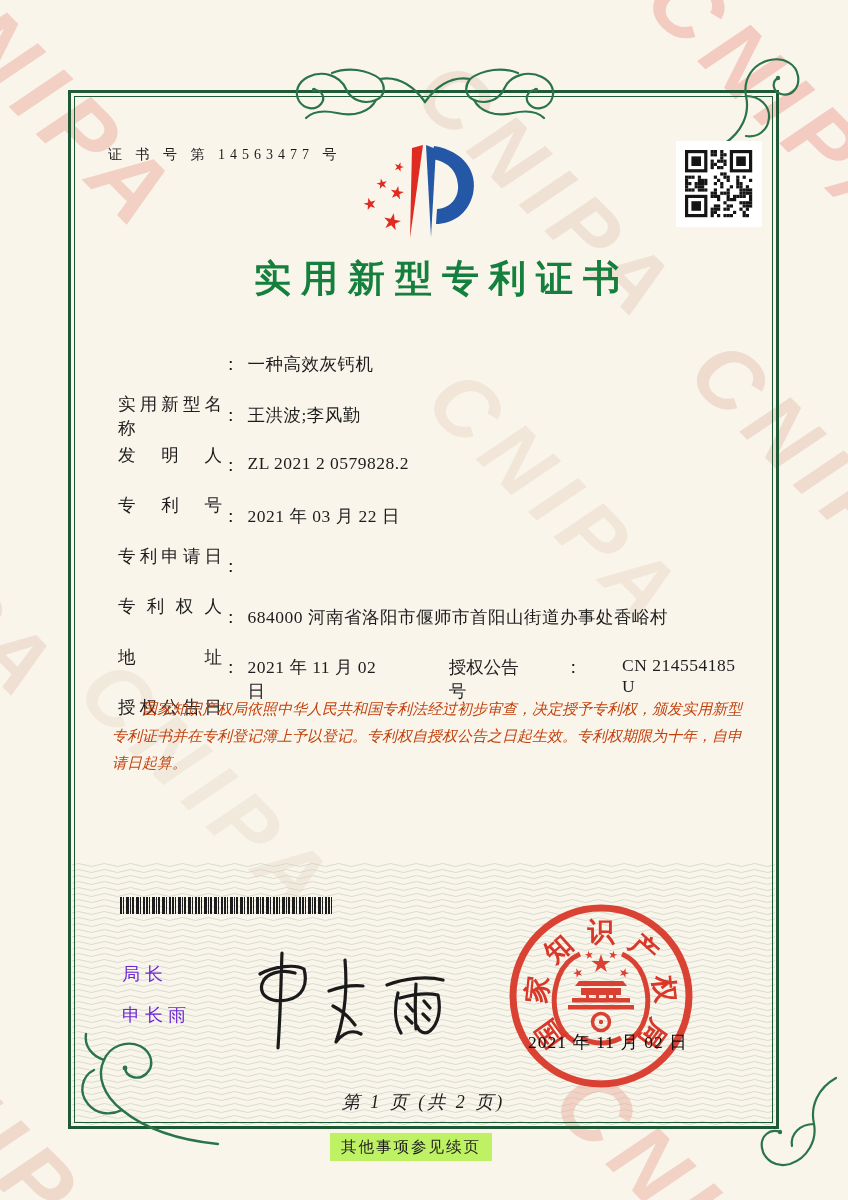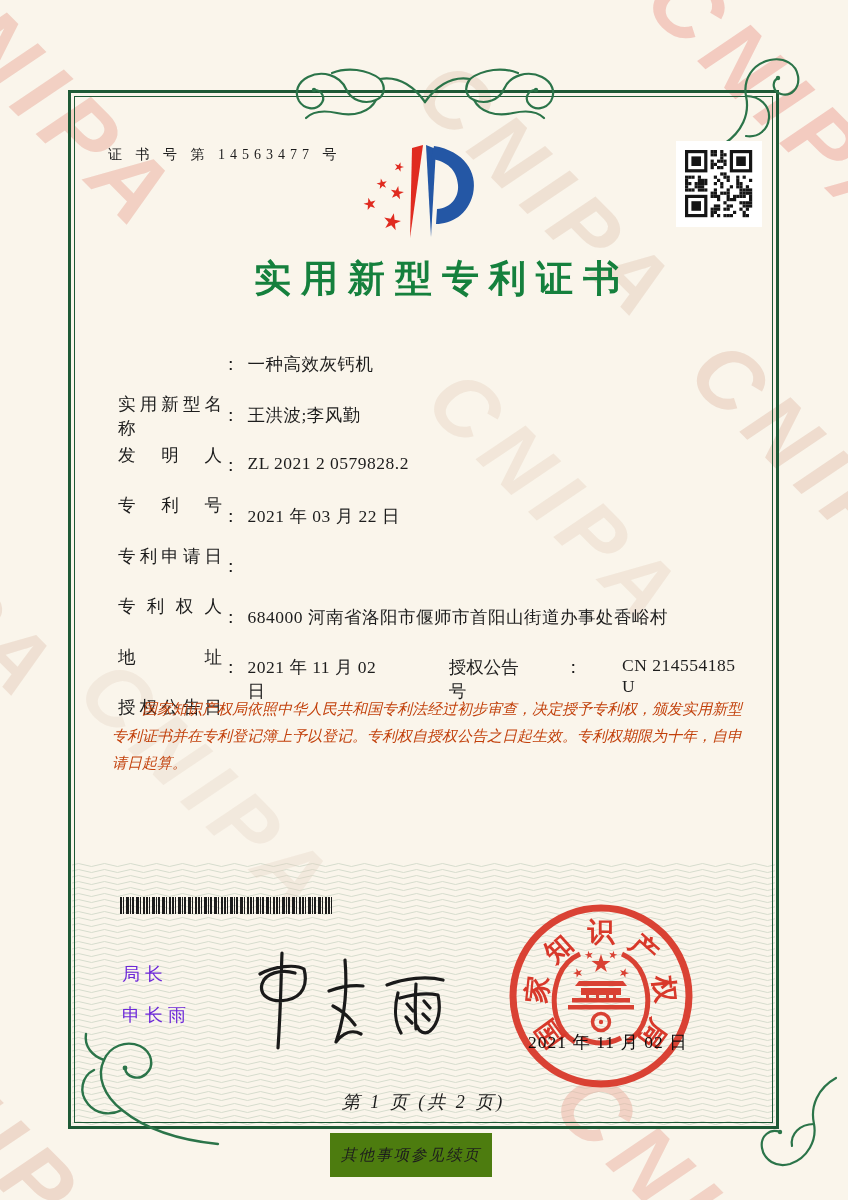--- a/index.html
+++ b/index.html
@@ -69,23 +69,23 @@
   .seal{position:absolute;left:505px;top:900px;}
   .seal-date{
     position:absolute;left:528px;top:1030px;font-size:17.5px;color:#0e0e0e;
     letter-spacing:1px;white-space:nowrap;
   }
   .page-footer{
     position:absolute;left:68px;top:1090px;width:711px;text-align:center;
     font-size:18px;font-style:italic;letter-spacing:3px;
   }
   .cont-box{
-    position:absolute;left:330px;top:1133px;width:162px;height:44px;background:#4d7c0f;
+    position:absolute;left:330px;top:1133px;width:162px;height:28px;background:#bef264;
     display:flex;align-items:center;justify-content:center;
-    font-size:15.5px;font-style:italic;letter-spacing:2px;
+    font-size:15.5px;letter-spacing:2px;
   }
 </style>
 </head>
 <body>
 
 <span class="wm w1">CNIPA</span>
 <span class="wm w2">CNIPA</span>
 <span class="wm w3">CNIPA</span>
 <span class="wm w4">CNIPA</span>
 <span class="wm w5">CNIPA</span>

